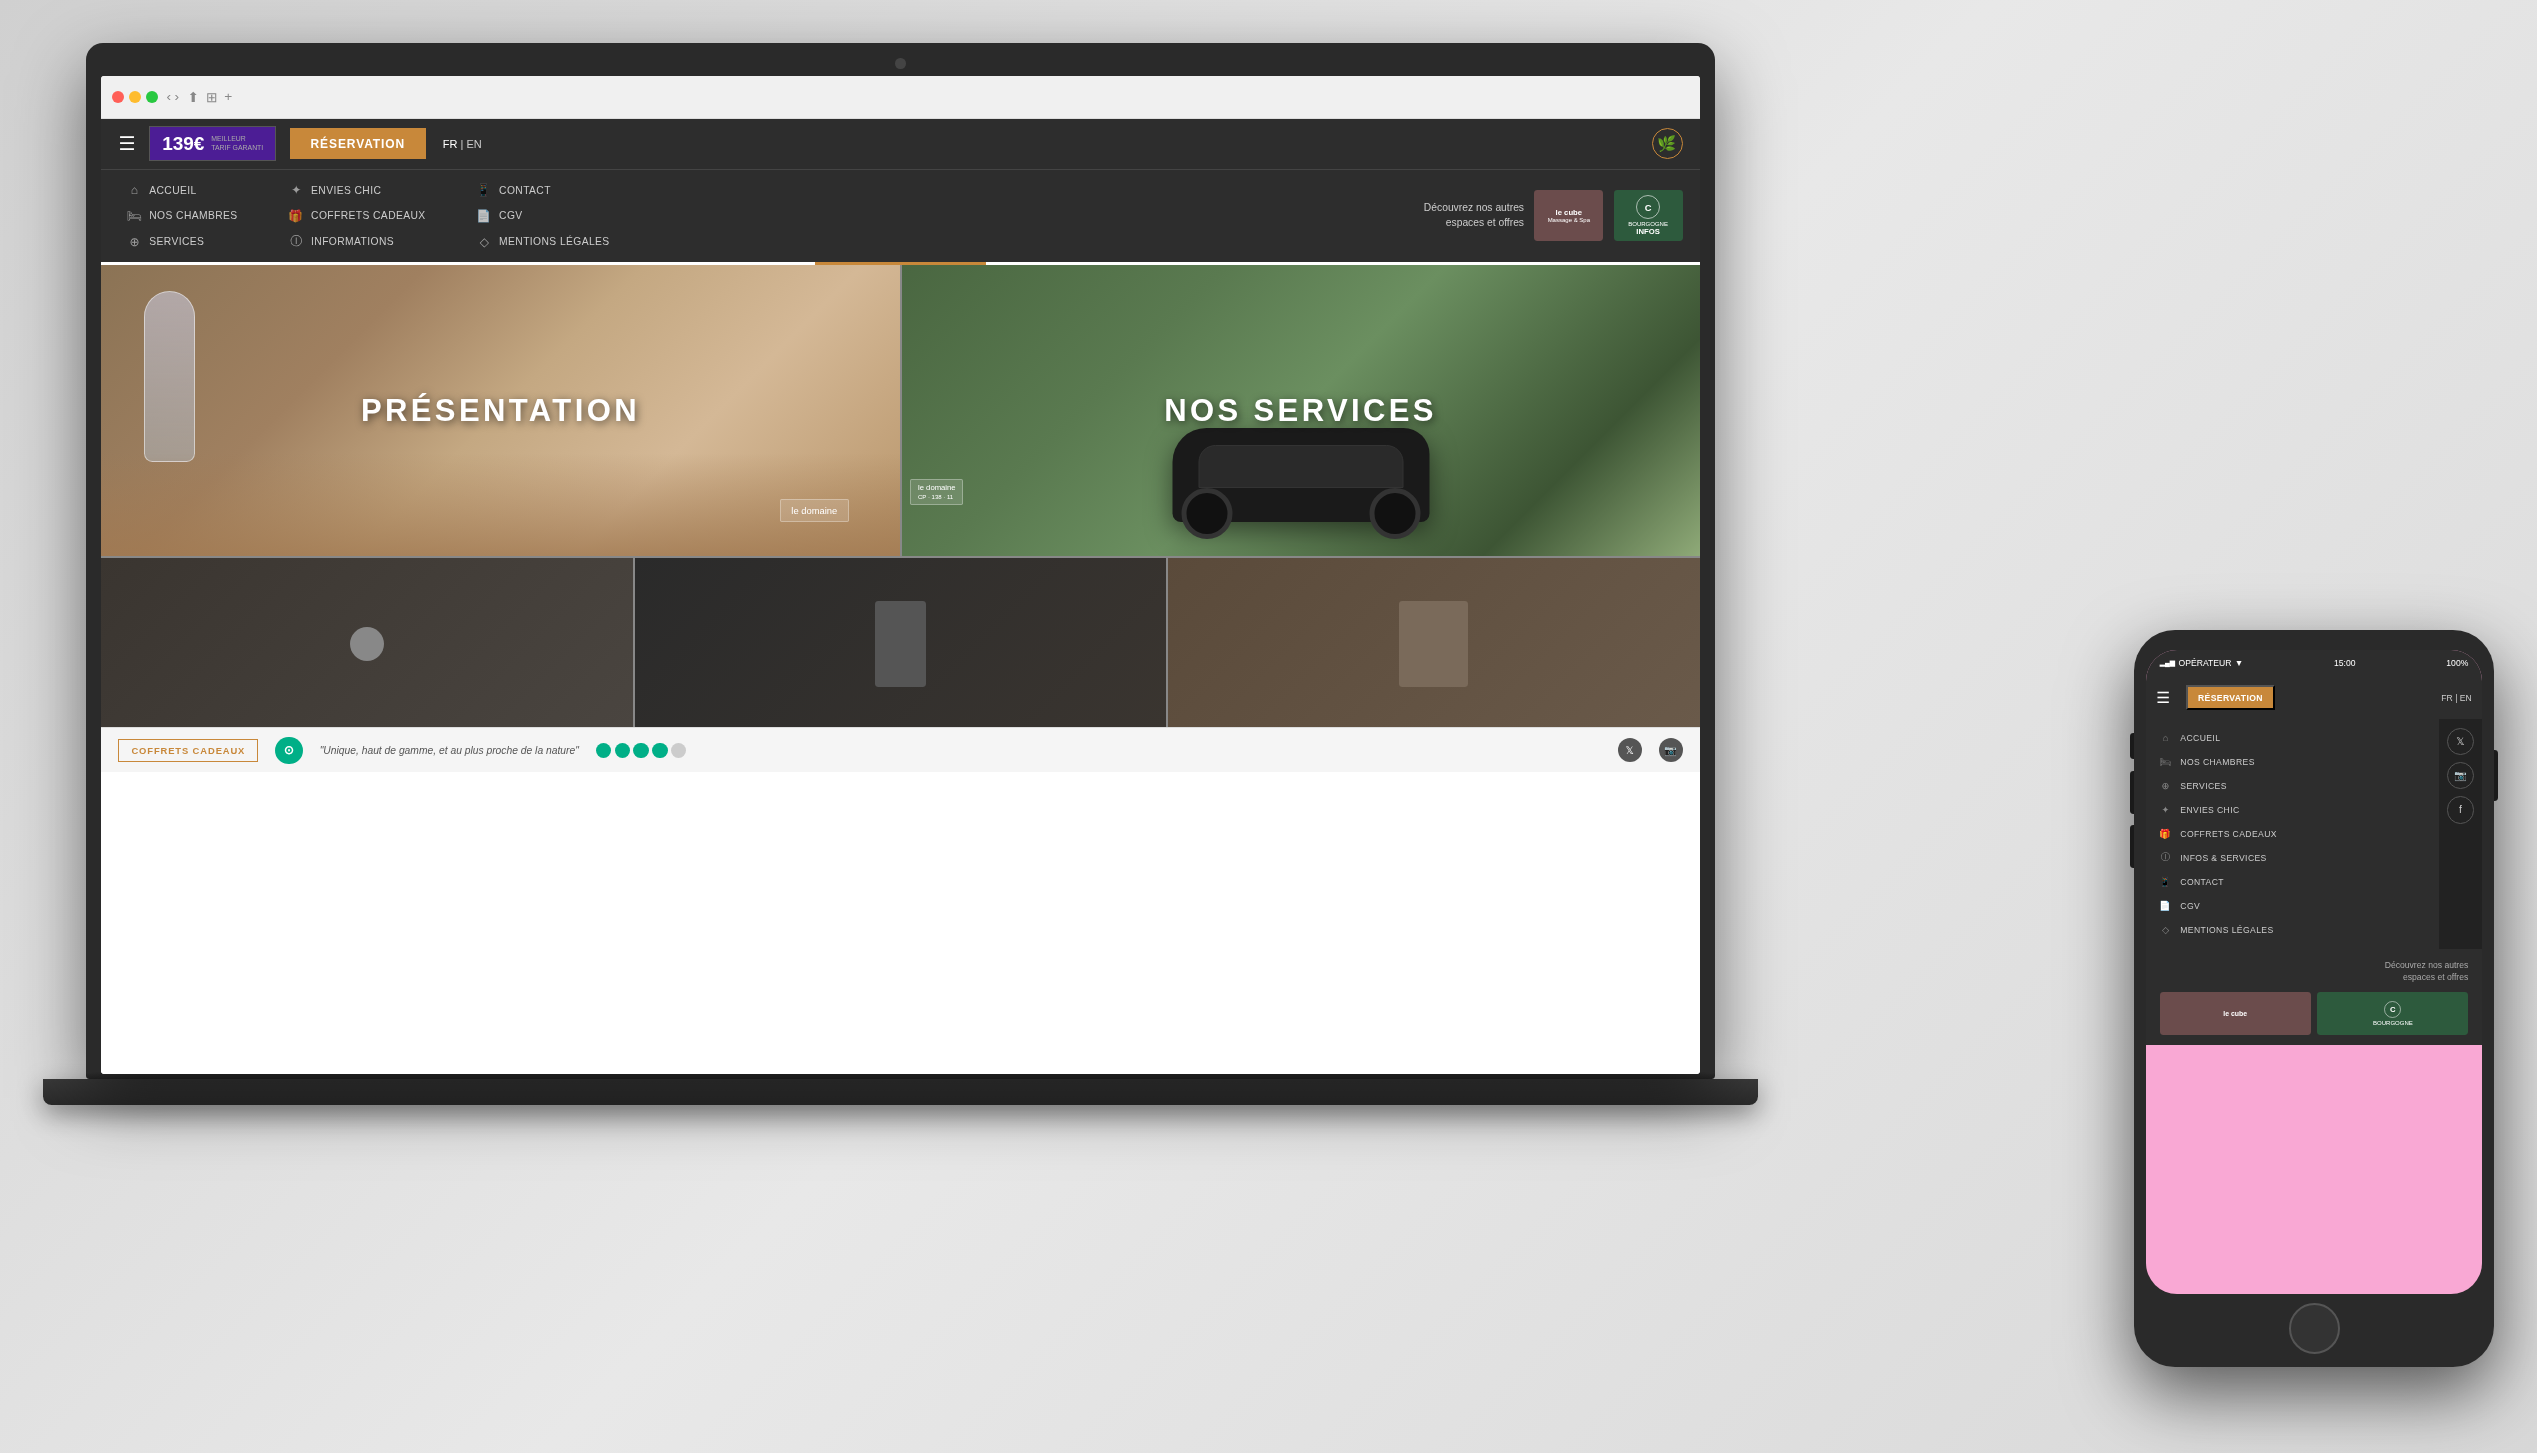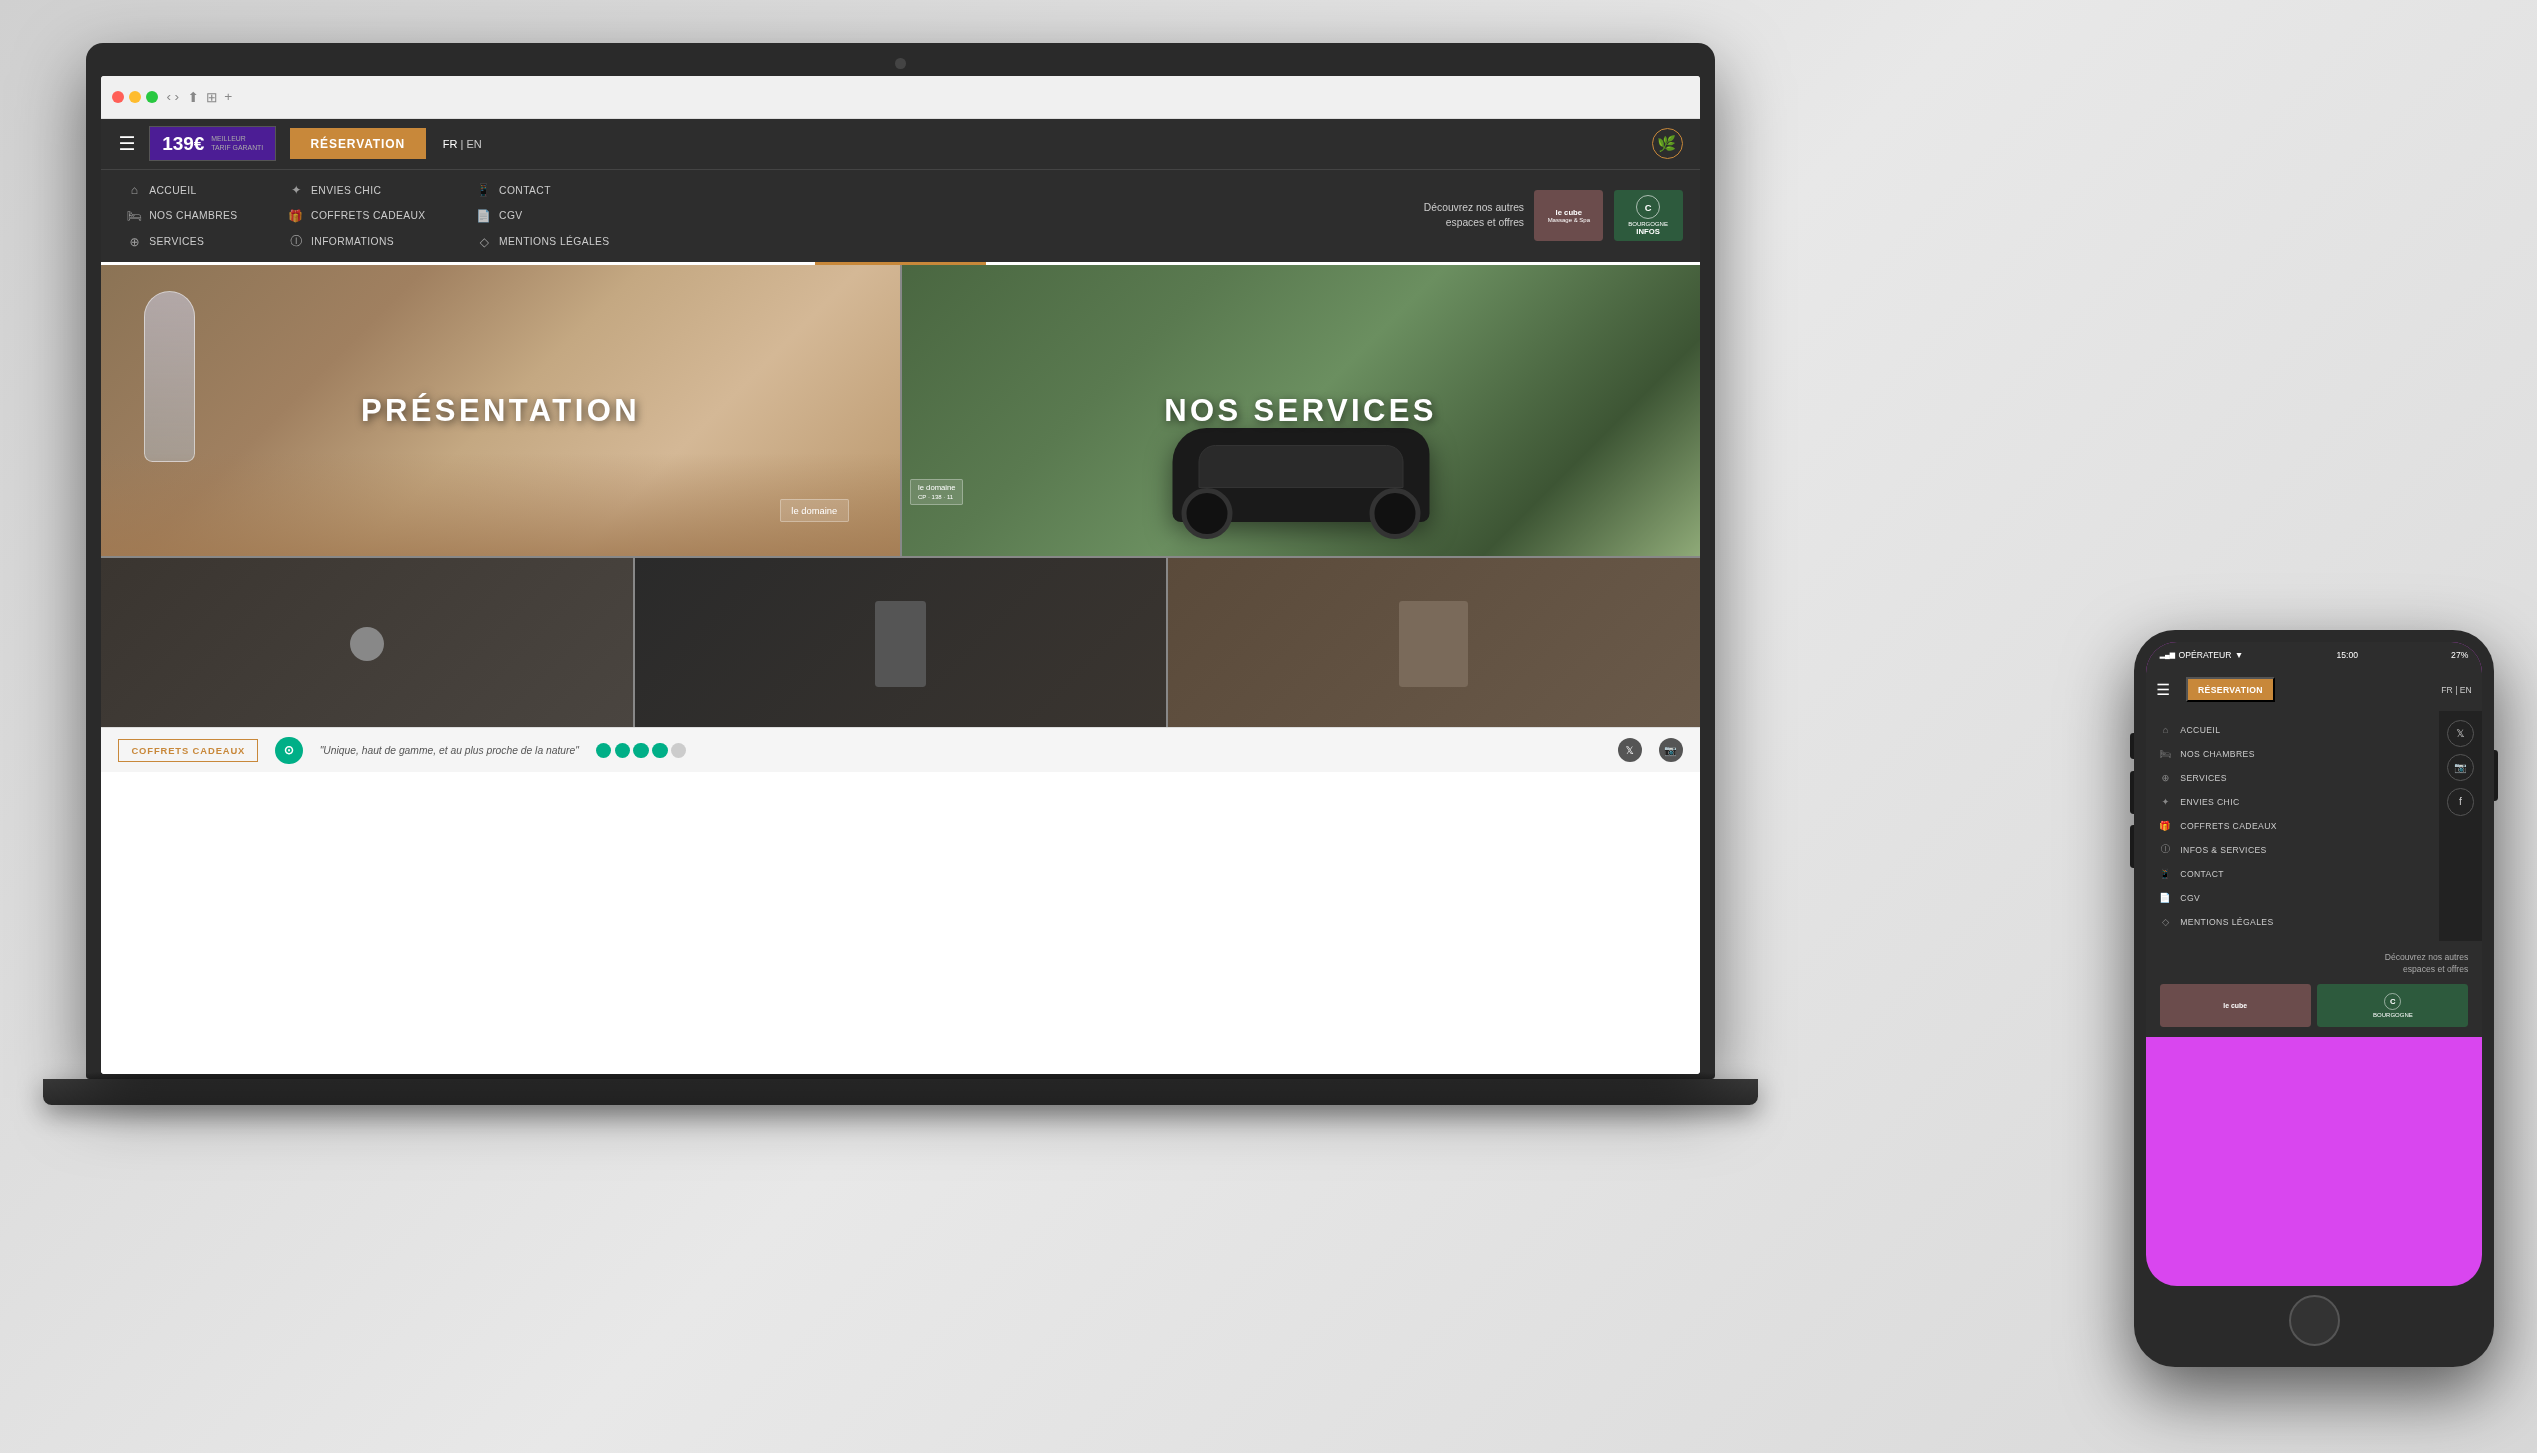--- a/index.html
+++ b/index.html
@@ -468,24 +468,24 @@
       top: 195px;
       width: 4.3px;
       height: 43px;
       background: #1a1a1a;
       border-radius: 3.4px 0 0 3.4px;
     }
 
     .phone-screen {
       width: 100%;
       height: calc(100% - 69px);
-      background: #d946ef;
+      background: #f9a8d4;
       border-radius: 31px;
       overflow: hidden;
-      margin-top: 0;
+      margin-top: 8px;
     }
 
     .phone-home-bar {
       width: 100%;
       height: 69px;
       display: flex;
       align-items: center;
       justify-content: center;
     }
 
@@ -845,21 +845,21 @@
     <div class="phone-button-left-3"></div>
     <div class="phone-screen">
 
       <div class="phone-status-bar">
         <div class="phone-signal">
           <span style="font-size:6.9px;">▂▄▆</span>
           <span>OPÉRATEUR</span>
           <span>▼</span>
         </div>
         <span>15:00</span>
-        <span>27%</span>
+        <span>100%</span>
       </div>
 
       <div class="phone-top-bar">
         <span class="phone-hamburger">☰</span>
         <button class="phone-reservation-btn">RÉSERVATION</button>
         <span class="phone-lang">
           <span>FR</span>
           <span>|</span>
           <span>EN</span>
         </span>

